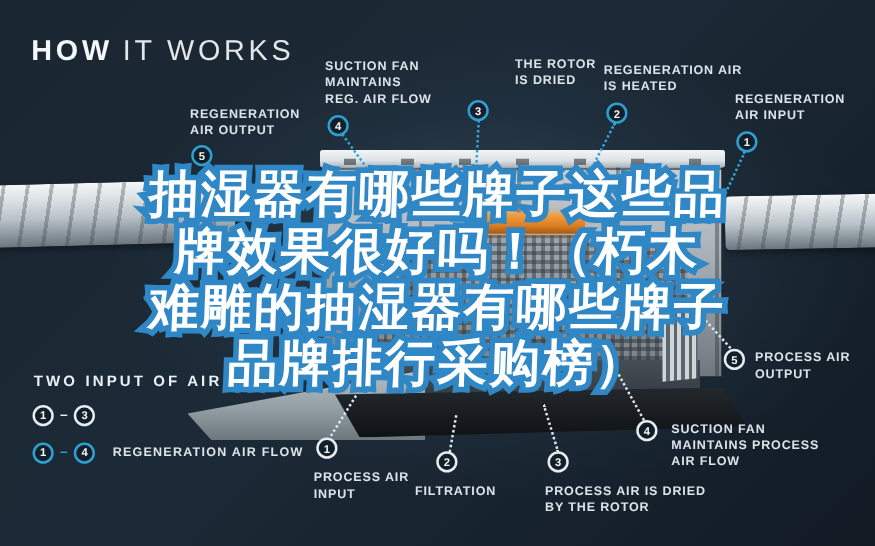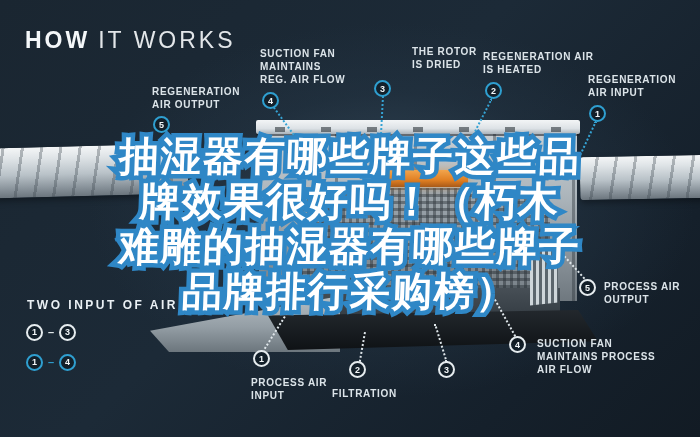--- a/index.html
+++ b/index.html
@@ -162,40 +162,43 @@
   <div class="num cyan" style="left:589px;top:105px;">1</div>
 
   <div class="num white" style="left:253px;top:350px;">1</div>
   <div class="lbl" style="left:251px;top:376px;">PROCESS AIR
 INPUT</div>
 
   <div class="num white" style="left:349px;top:361px;">2</div>
   <div class="lbl" style="left:332px;top:387px;">FILTRATION</div>
 
   <div class="num white" style="left:438px;top:361px;">3</div>
+  <div class="lbl" style="left:436px;top:387px;">PROCESS AIR IS DRIED
+BY THE ROTOR</div>
 
   <div class="num white" style="left:509px;top:336px;">4</div>
   <div class="lbl" style="left:537px;top:337px;">SUCTION FAN
 MAINTAINS PROCESS
 AIR FLOW</div>
 
   <div class="num white" style="left:579px;top:279px;">5</div>
   <div class="lbl" style="left:604px;top:280px;">PROCESS AIR
 OUTPUT</div>
 
   <div class="legend-h">TWO INPUT OF AIR</div>
   <div class="lrow r1" style="top:323px;">
     <span class="num white">1</span>
     <span class="sep">–</span>
     <span class="num white">3</span>
   </div>
   <div class="lrow r2" style="top:353px;">
     <span class="num cyan">1</span>
     <span class="sep">–</span>
     <span class="num cyan">4</span>
+    <span class="ltxt">REGENERATION AIR FLOW</span>
   </div>
 
   <div class="ov-line" style="top:134px;">
     <span class="ov-wrap"><span class="ov-stroke">抽湿器有哪些牌子这些品</span><span class="ov-fill">抽湿器有哪些牌子这些品</span></span>
   </div>
   <div class="ov-line" style="top:179px;">
     <span class="ov-wrap"><span class="ov-stroke">牌效果很好吗！（朽木</span><span class="ov-fill">牌效果很好吗！（朽木</span></span>
   </div>
   <div class="ov-line" style="top:224px;">
     <span class="ov-wrap"><span class="ov-stroke">难雕的抽湿器有哪些牌子</span><span class="ov-fill">难雕的抽湿器有哪些牌子</span></span>

